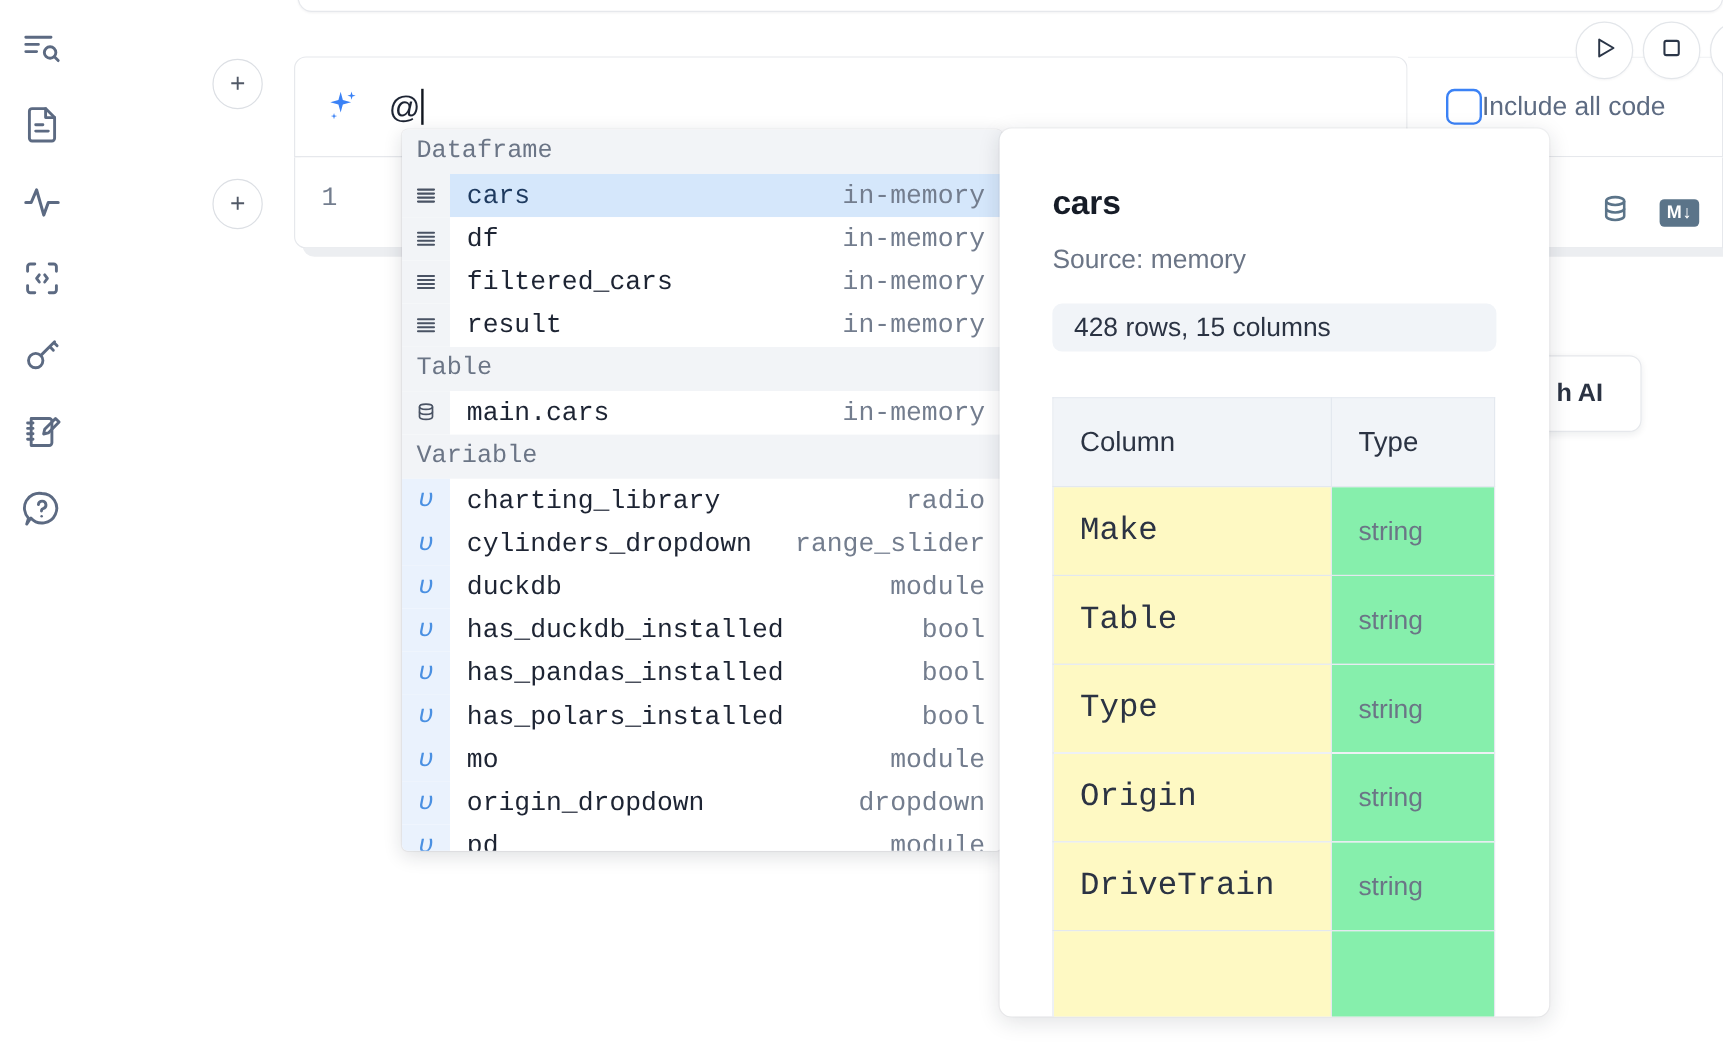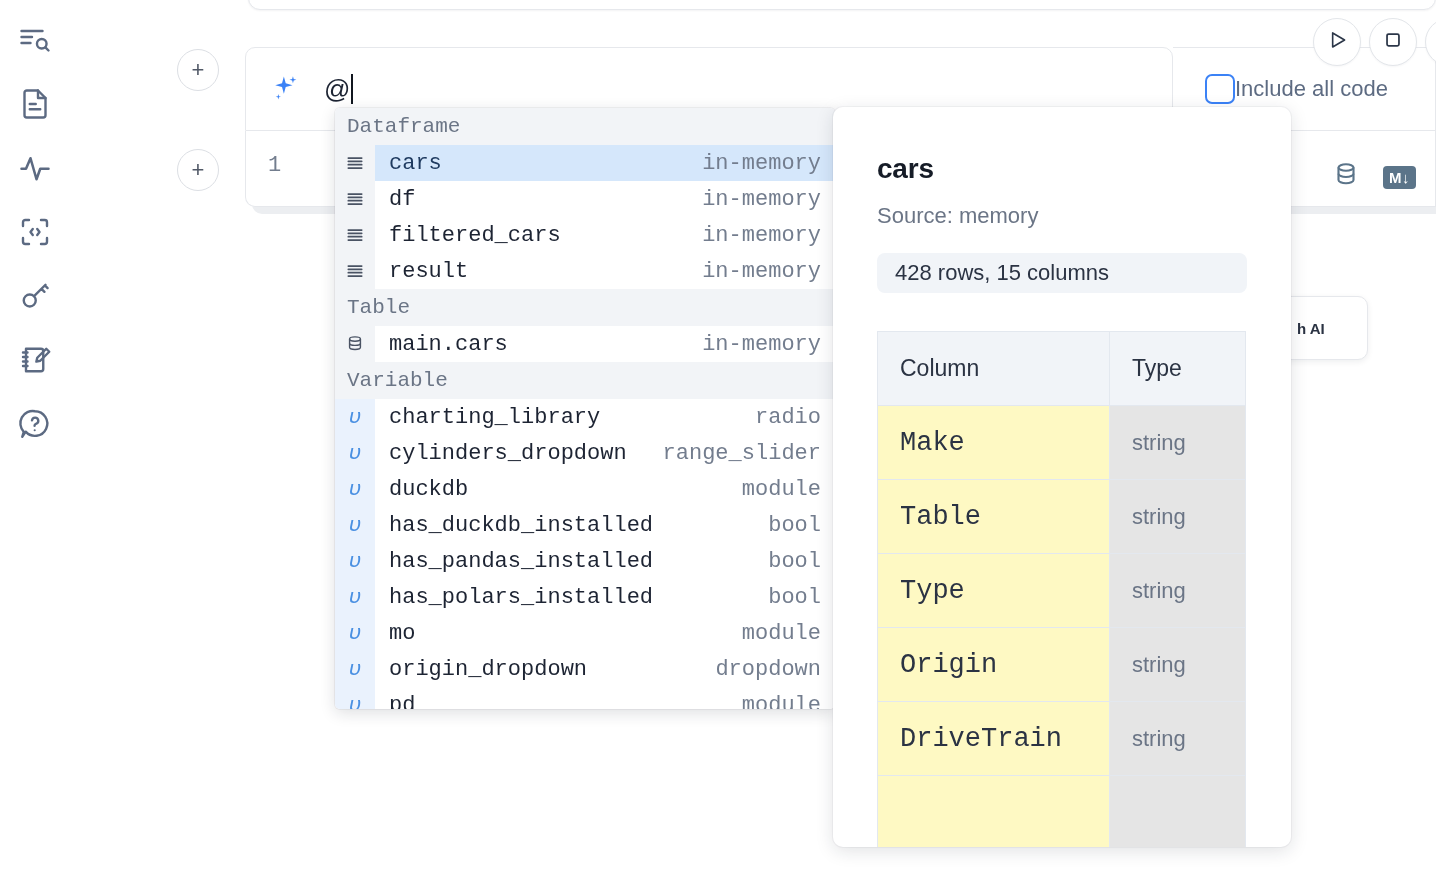--- a/index.html
+++ b/index.html
@@ -199,21 +199,21 @@
     left: 1268px; top: 296px;
     width: 100px; height: 64px;
     background: #ffffff;
     border: 1px solid #e6e8ec;
     border-radius: 10px;
     box-shadow: 0 2px 6px rgba(20,28,45,0.07);
     display: flex;
     align-items: center;
     justify-content: flex-start;
     padding-left: 28px;
-    font-size: 15px;
+    font-size: 21px;
     font-weight: 600;
     color: #2b3343;
     cursor: pointer;
     z-index: 6;
     overflow: hidden;
     white-space: nowrap;
   }
 
   
   .ac-panel {
@@ -324,21 +324,21 @@
   }
   .pv-table td.col {
     font-family: "Liberation Mono", monospace;
     font-size: 27px;
     color: #2b3343;
     background: #fef9c3;
   }
   .pv-table td.typ {
     font-size: 22px;
     color: #6b7586;
-    background: #e5e5e5;
+    background: #86efac;
   }
   .pv-table col.c1 { width: 232px; }
   .pv-table col.c2 { width: 136px; }
 </style>
 </head>
 <body>
 
 <div id="root">
 
   <div class="sidebar">

